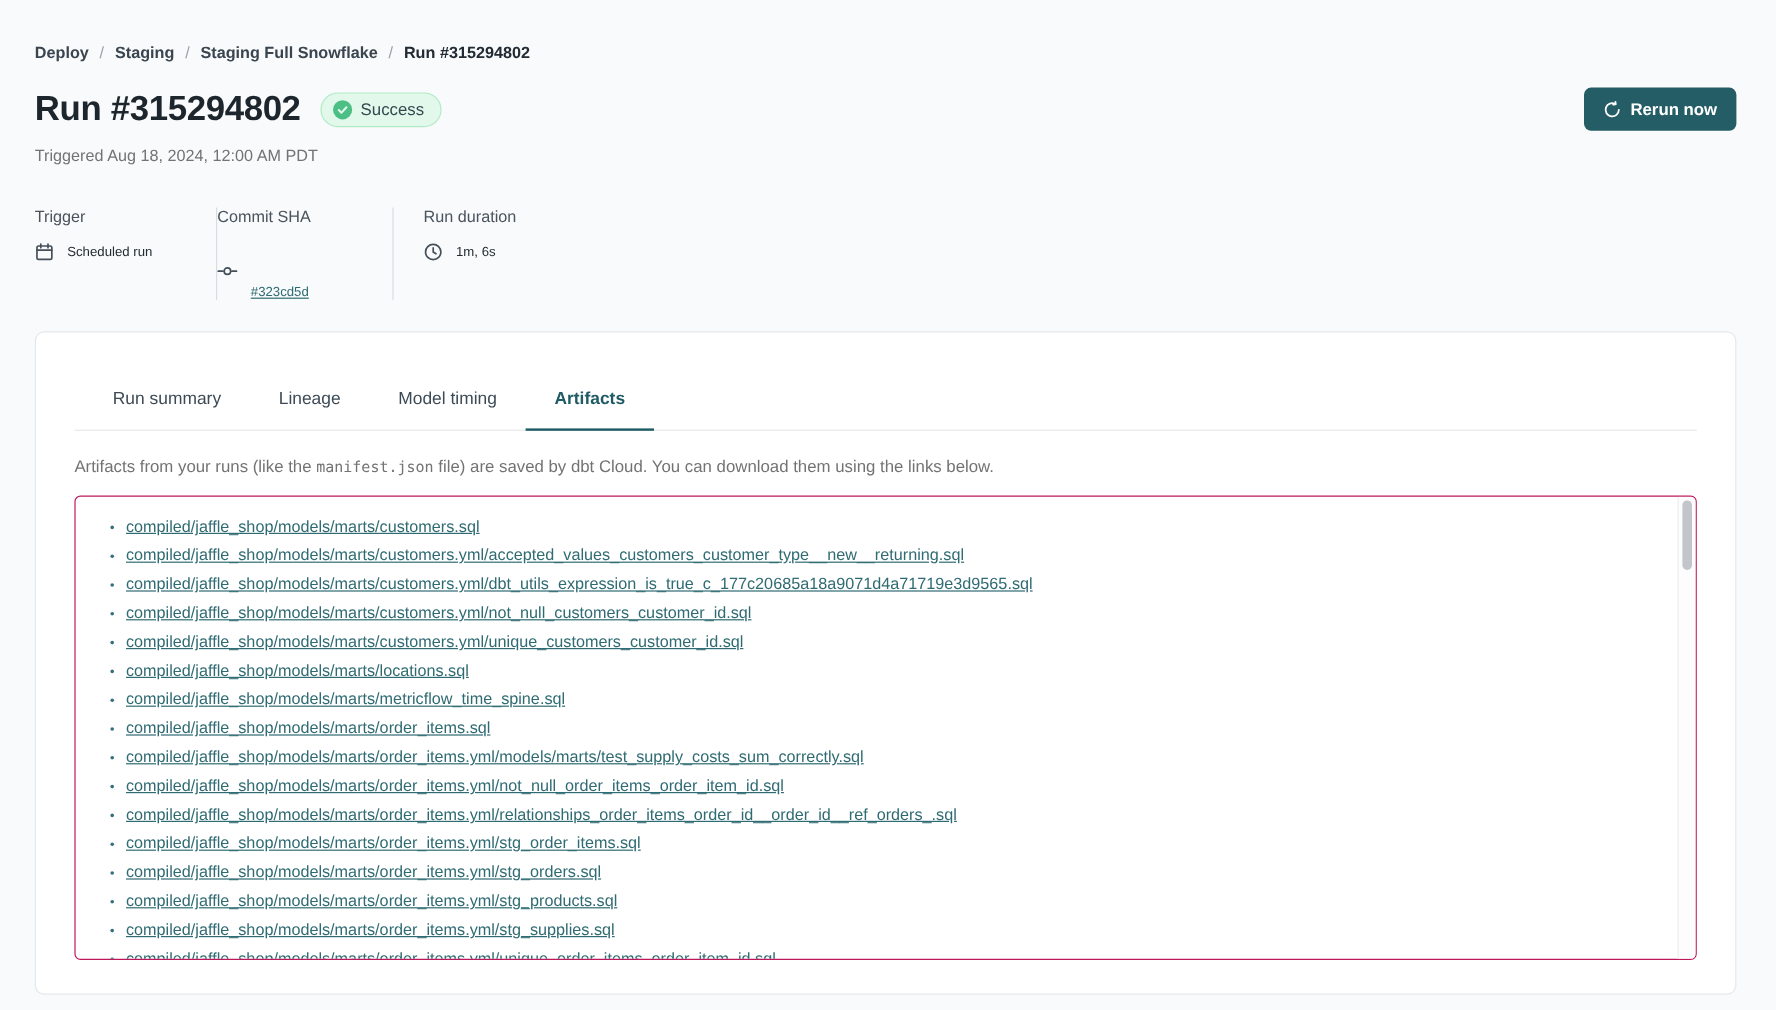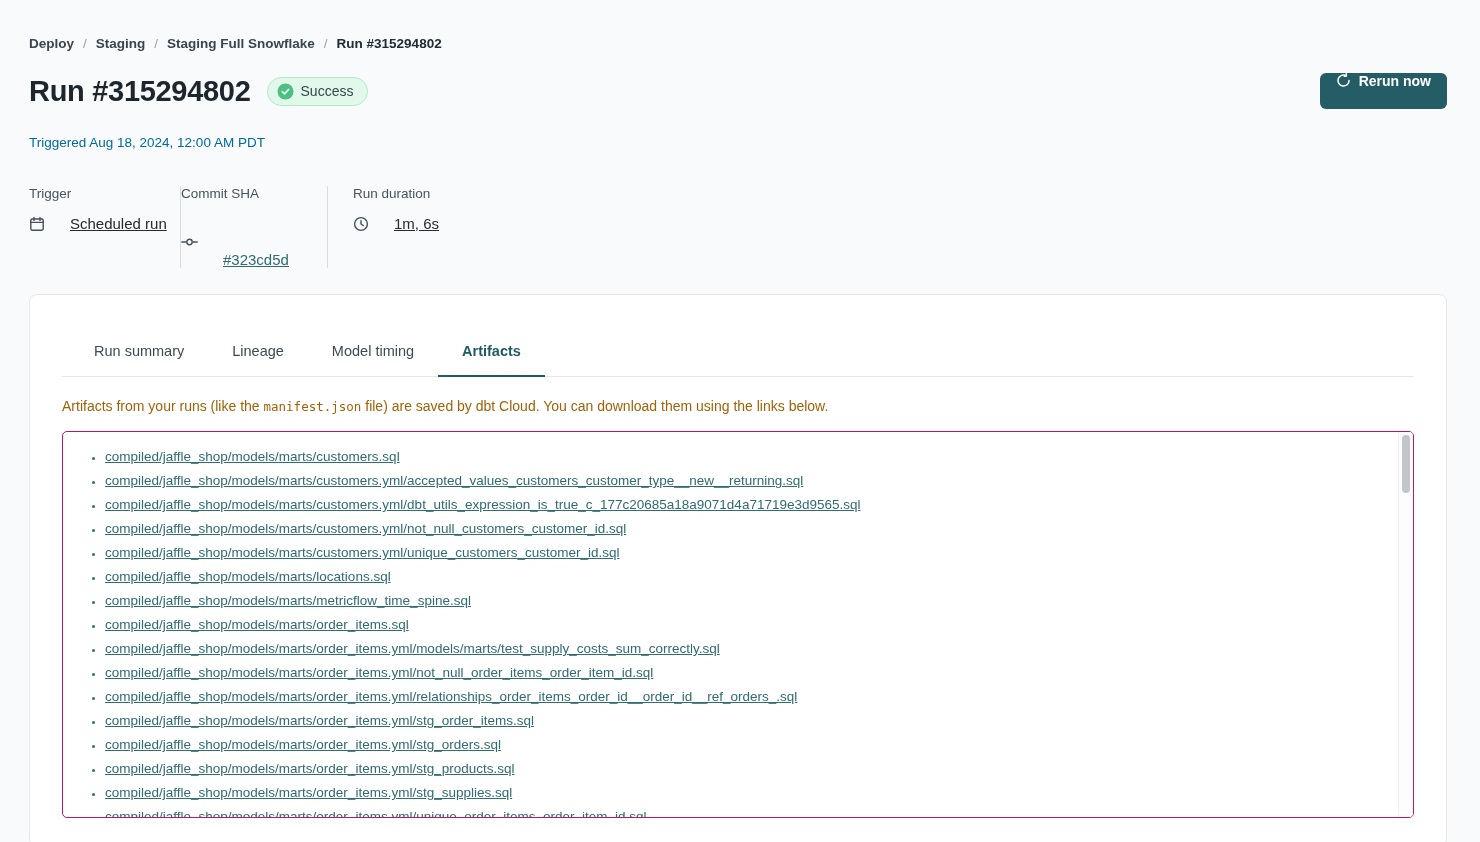--- a/index.html
+++ b/index.html
@@ -20,54 +20,54 @@
 
   
   .title-row { display: flex; align-items: center; gap: 16px; margin-top: 22px; }
   .page-title { font-size: 29px; font-weight: 700; color: #1c262c; letter-spacing: -0.3px; }
   .status-badge {
     display: inline-flex; align-items: center; gap: 7px;
     background: #e2f8ea; border: 1px solid #b0ebc6; border-radius: 15px;
     height: 29px; padding: 0 14px 0 9px; font-size: 14px; color: #31494f;
   }
   .rerun-btn {
-    margin-left: auto; display: inline-flex; align-items: flex-start; gap: 8px;
+    margin-left: auto; display: inline-flex; align-items: center; gap: 8px;
     background: #255d66; color: #fff; border: none; border-radius: 6px;
     height: 36px; padding: 0 16px; font-size: 14px; font-weight: 600;
     font-family: "Liberation Sans", sans-serif; cursor: pointer;
   }
-  .triggered { margin-top: 26px; font-size: 13.5px; color: #0369a1; }
+  .triggered { margin-top: 13px; font-size: 13.5px; color: #737373; }
 
   
   .meta-row { display: flex; align-items: stretch; margin-top: 36px; }
   .meta-block { display: flex; flex-direction: column; }
   .meta-block + .meta-block { border-left: 1px solid #d9dde3; }
   .meta-b1 { width: 151px; }
   .meta-b2 { width: 147px; }
   .meta-b3 { padding-left: 25px; }
   .meta-label { font-size: 13.5px; color: #49535d; }
-  .meta-value { margin-top: 14px; display: flex; align-items: center; gap: 25px; font-size: 15px; color: #232b31; text-decoration: underline; }
+  .meta-value { margin-top: 14px; display: flex; align-items: center; gap: 11px; font-size: 11px; color: #232b31; }
   .meta-value a { color: #2f6b72; margin-top: 36px; }
 
   
   .card {
     margin-top: 26px; background: #fff; border: 1px solid #e5e8ea;
     border-radius: 8px; padding: 48px 32px 28px;
   }
 
   
   .tabs { display: flex; border-bottom: 1px solid #e5e8ea; }
   .tab {
     padding: 0 24px 16px; font-size: 14.5px; color: #3d4a55;
     cursor: pointer; position: relative; margin-bottom: -1px;
   }
   .tab:first-child { margin-left: 8px; }
   .tab.active { color: #1f5b64; font-weight: 700; border-bottom: 2px solid #1f5b64; }
 
-  .artifacts-desc { margin-top: 21px; font-size: 14px; color: #a16207; }
+  .artifacts-desc { margin-top: 21px; font-size: 14px; color: #737373; }
   .artifacts-desc code { font-family: "DejaVu Sans Mono", monospace; font-size: 12.5px; }
 
   
   .list-box {
     margin-top: 17px; border: 1px solid #be185d; border-radius: 5px;
     height: 387px; position: relative; overflow: hidden; background: #fff;
   }
   .list-scroll { height: 100%; overflow: hidden; padding-right: 15px; }
   .artifact-list { margin: 0; padding: 16px 16px 0 42px; list-style: disc; }
   .artifact-list li { height: 24px; font-size: 13.5px; line-height: 17px; }

